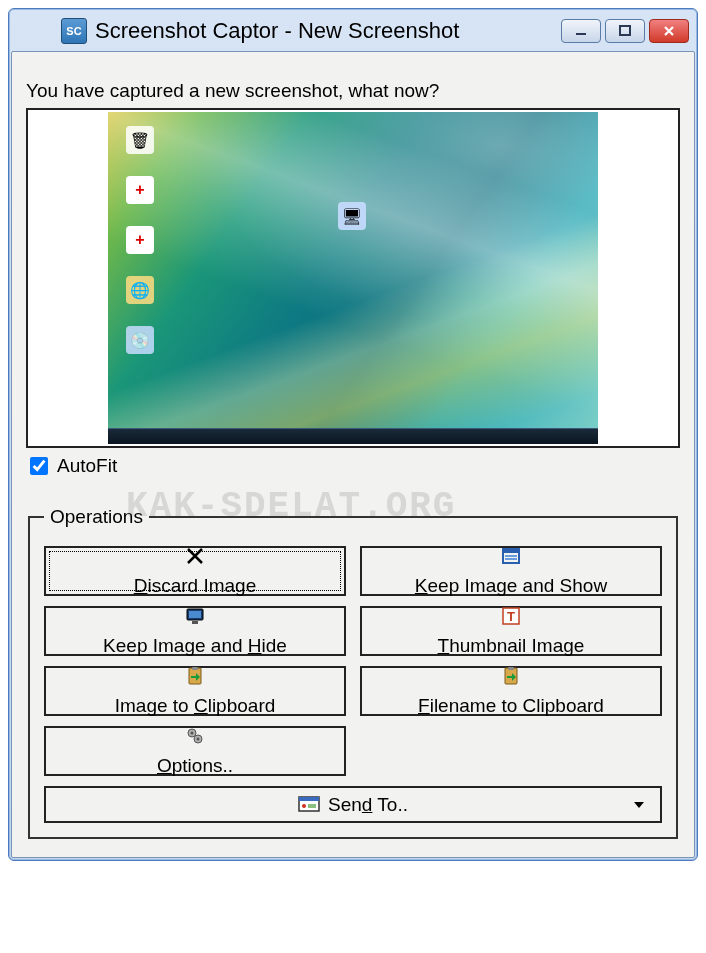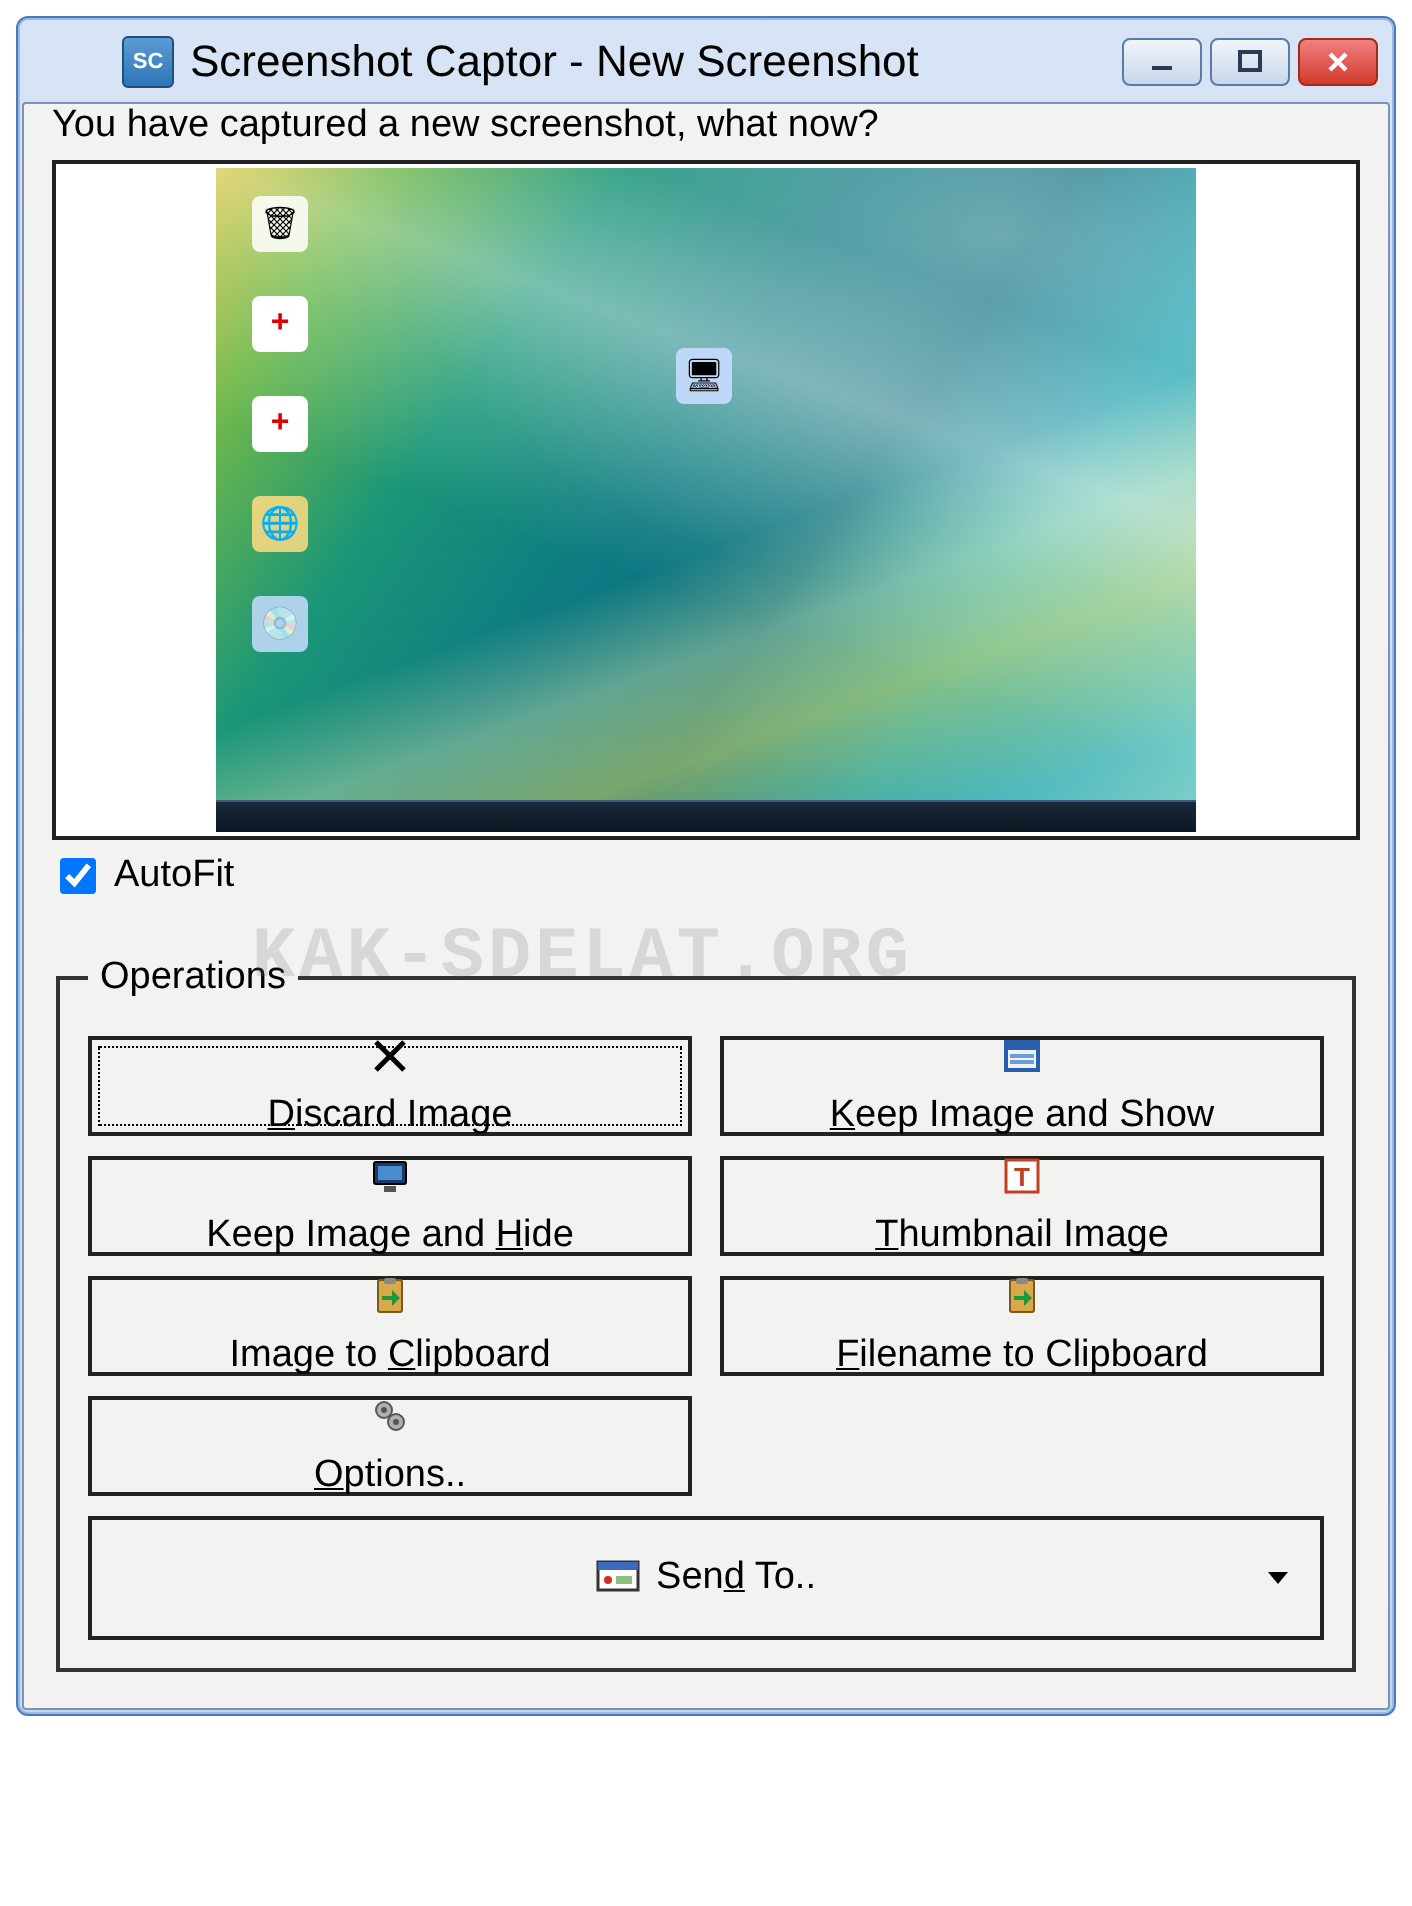--- a/index.html
+++ b/index.html
@@ -57,21 +57,21 @@
   }
   .win-btn.close {
     background: linear-gradient(to bottom,#f08080,#d13a2a);
     border-color: #a02a1c;
     color: #fff;
   }
   .client {
     background: #f2f2f0;
     border: 1px solid #7a94b8;
     border-radius: 2px;
-    padding: 0 14px 18px 14px;
+    padding: 28px 14px 18px 14px;
   }
   .prompt {
     font-size: 19px;
     margin-bottom: 6px;
   }
   .preview {
     border: 2px solid #222;
     background: #fff;
     height: 340px;
     display: flex; align-items: center; justify-content: center;
@@ -158,21 +158,21 @@
   }
   .op-btn.no-border {
     border: none;
     cursor: default;
     background: transparent;
   }
   .ic { width:22px; height:22px; display:inline-flex; align-items:center; justify-content:center; flex-shrink:0; }
   .mnemonic { text-decoration: underline; }
   .send-row {
     margin-top: 10px;
-    height: 62px;
+    height: 37px;
     border: 2px solid #222;
     display: flex;
     align-items: center;
     justify-content: center;
     position: relative;
     font-size: 19px;
     cursor: pointer;
   }
   .send-row .caret {
     position: absolute; right: 16px;

